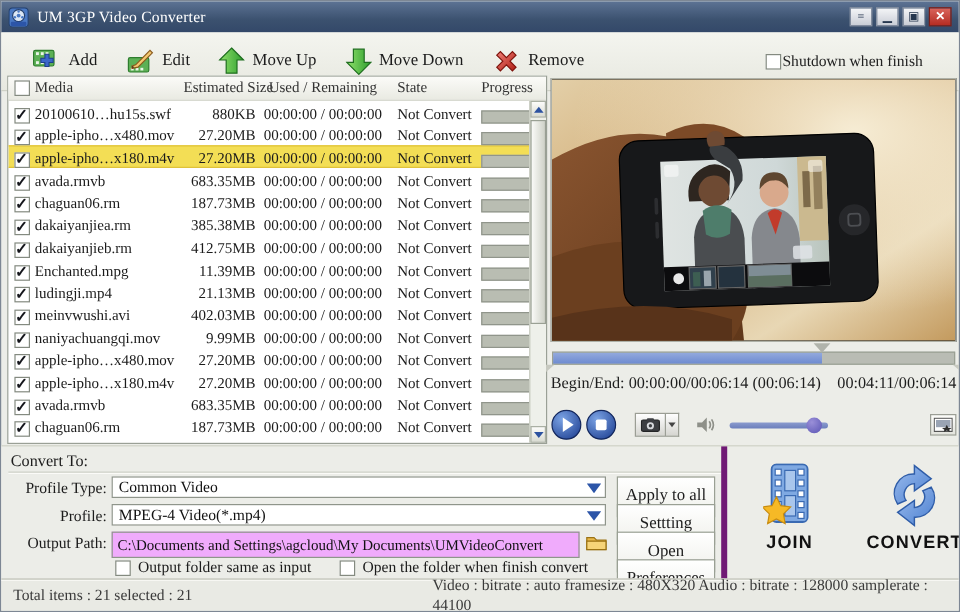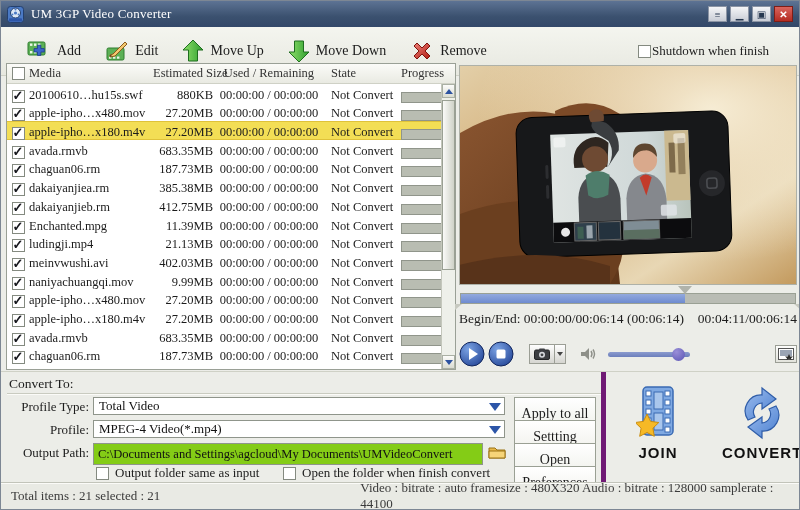--- a/index.html
+++ b/index.html
@@ -77,21 +77,21 @@
     display:flex; align-items:center; justify-content:center; }
 
   
   .convert { position:absolute; left:0; top:370px; width:100%; height:113px; border-top:1px solid #cfd1c6; background:#ecede8; }
   .convert-title { position:absolute; left:8px; top:4px; font-size:13.5px; color:#1c1c1c; }
   .convert-rule { position:absolute; left:6px; top:21px; width:594px; height:2px; border-top:1px solid #c9cbc0; border-bottom:1px solid #fbfbf8; }
   .f-label { position:absolute; width:84px; text-align:right; font-size:13px; color:#1c1c1c; }
   .combo { position:absolute; left:92px; width:412px; height:18px; background:#fff; border:1px solid #8f958b; font-size:13px; color:#111;
     display:flex; align-items:center; padding:0 20px 0 5px; white-space:nowrap; overflow:hidden; }
   .combo .arrow { position:absolute; right:3px; top:5px; width:0; height:0; border-left:6px solid transparent; border-right:6px solid transparent; border-top:8px solid #2c55a8; }
-  .path-input { position:absolute; left:92px; width:390px; height:18px; background:#84cc16; border:1px solid #8f958b; font-size:12.5px; color:#111;
+  .path-input { position:absolute; left:92px; width:390px; height:18px; background:#f0abfc; border:1px solid #8f958b; font-size:12.5px; color:#111;
     display:flex; align-items:center; padding:10px 4px; white-space:nowrap; overflow:hidden; }
   .folder-btn { position:absolute; left:486px; width:20px; height:18px; display:flex; align-items:center; justify-content:center; }
   .side-btn { position:absolute; left:513px; width:82px; height:34px; background:linear-gradient(#ffffff,#eff0ea); border:1px solid #9aa094;
     font-size:14px; color:#1c1c1c; display:flex; align-items:center; justify-content:center; cursor:default; }
   .cb-row { position:absolute; display:flex; align-items:center; gap:6px; font-size:13px; color:#1c1c1c; }
 
   .big-actions { position:absolute; left:600px; top:0; width:200px; height:113px; border-left:5px solid #701a75; }
   .action { position:absolute; top:14px; display:flex; flex-direction:column; align-items:center; cursor:default; }
   .action .lbl { margin-top:4px; font-size:15px; font-weight:bold; letter-spacing:1px; color:#111; font-family:"Liberation Sans","DejaVu Sans",sans-serif; }
   .action-join { left:30px; } .action-convert { left:116px; }
@@ -541,21 +541,21 @@
       </div>
     </div>
   </div>
 
   <div class="convert">
     <span class="convert-title">Convert To:</span>
     <div class="convert-rule"></div>
 
     <span class="f-label" style="top:27px; left:4px;">Profile Type:</span>
     <div class="combo" style="top:25px;">
-      <span>Total Video</span>
+      <span>Common Video</span>
       <i class="arrow"></i>
     </div>
     <div class="side-btn" style="top:25px;">
         <span>Apply to all</span>
       </div>
 
     <span class="f-label" style="top:50px; left:4px;">Profile:</span>
     <div class="combo" style="top:48px;">
       <span>MPEG-4 Video(*.mp4)</span>
       <i class="arrow"></i>

